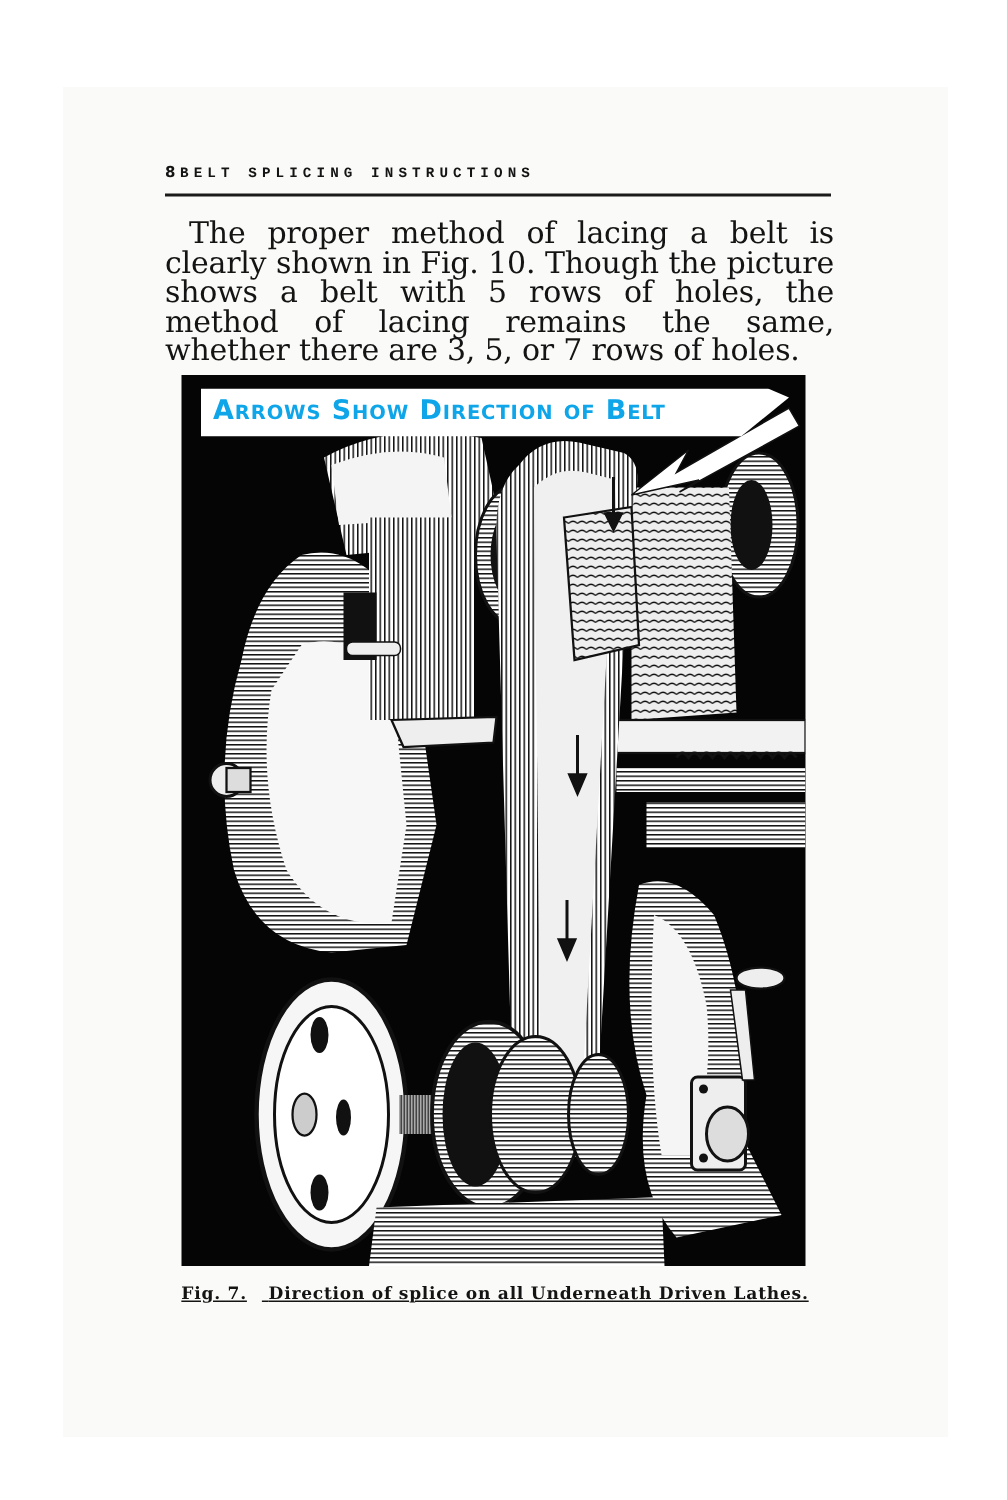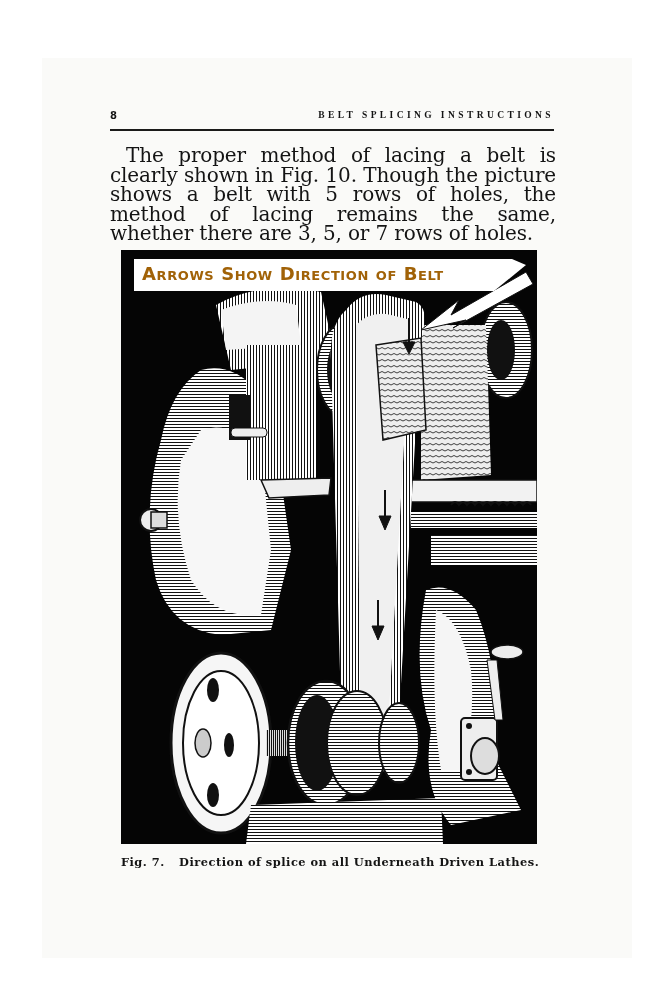--- a/index.html
+++ b/index.html
@@ -36,22 +36,22 @@
       top: 2px;
       font-family: "DejaVu Sans", sans-serif;
       font-weight: bold;
       font-size: 10px;
     }
     .head-title {
       position: absolute;
       left: 0;
       right: 0;
       top: 2px;
-      text-align: right;
-      font-family: Liberation Serif, serif;
+      text-align: left;
+      font-family: Liberation Mono, monospace;
       font-weight: bold;
       font-size: 9.5px;
       letter-spacing: 3.4px;
       padding-left: 10px;
     }
     .head-rule {
       position: absolute;
       left: 110px;
       top: 129px;
       width: 444px;
@@ -93,35 +93,36 @@
       height: 32px;
     }
     .banner-text {
       position: absolute;
       left: 20px;
       top: 12px;
       font-family: "DejaVu Sans", sans-serif;
       font-weight: bold;
       font-size: 18px;
       letter-spacing: 0.6px;
-      color: #a16207;
+      color: #0ea5e9;
       white-space: nowrap;
       font-variant: small-caps;
     }
     .caption {
       position: absolute;
       left: 110px;
       top: 855px;
       width: 440px;
       text-align: center;
       font-family: "DejaVu Serif", serif;
       font-weight: bold;
       font-size: 11.4px;
       letter-spacing: 0.5px;
       white-space: nowrap;
+      text-decoration: underline;
     }
     .caption-label {
       margin-right: 10px;
     }
   </style>
 </head>
 <body>
 
 <div class="page-sheet"></div>
 

